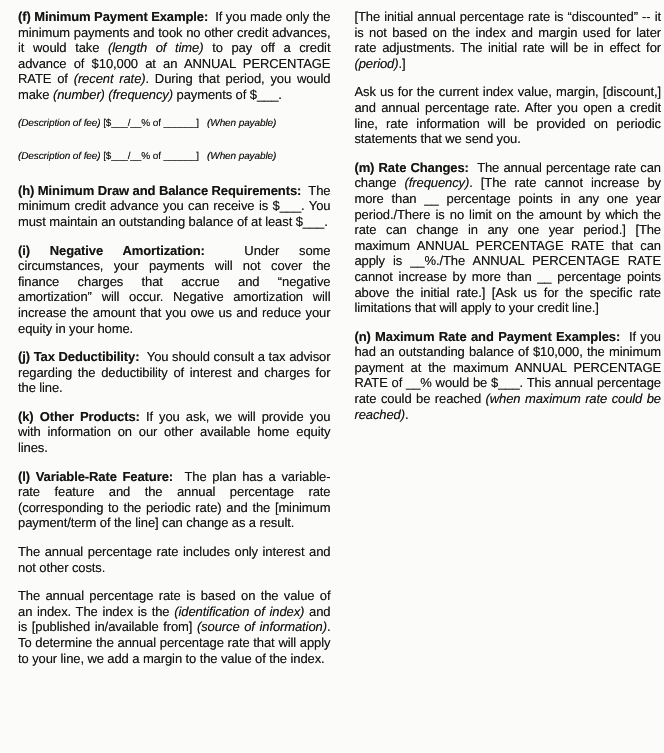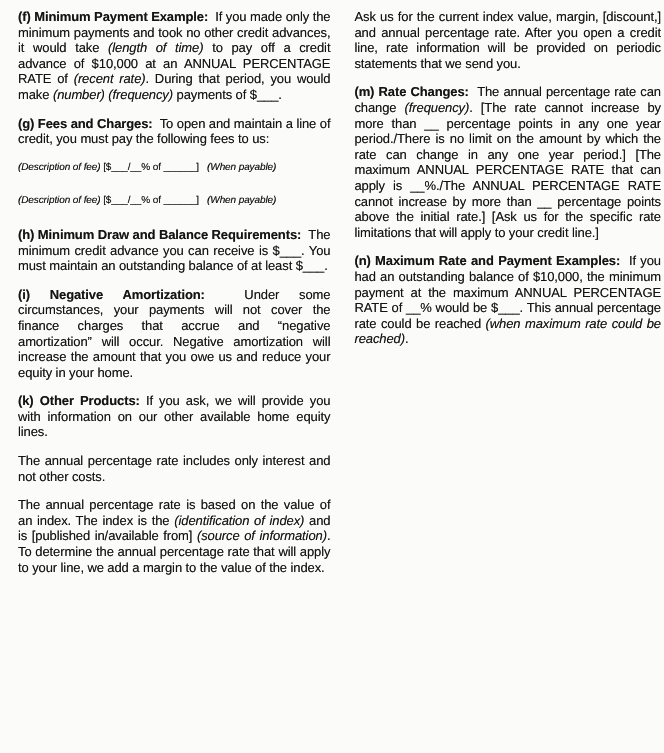--- a/index.html
+++ b/index.html
@@ -42,27 +42,29 @@
   .seg-bold   { font-weight: bold; }
   .seg-italic { font-style: italic; }
   .seg-normal { }
 </style>
 </head>
 <body>
 
 <div class="page">
   <div class="column left">
       <p class="para body"><span class="seg-bold">(f) Minimum Payment Example:&nbsp; </span><span class="seg-normal">If you made only the minimum payments and took no other credit advances, it would take </span><span class="seg-italic">(length of time)</span><span class="seg-normal"> to pay off a credit advance of $10,000 at an ANNUAL PERCENTAGE RATE of </span><span class="seg-italic">(recent rate)</span><span class="seg-normal">. During that period, you would make </span><span class="seg-italic">(number) (frequency)</span><span class="seg-normal"> payments of $___.</span></p>
-      <p class="para body"><span class="seg-bold">(g) Fees and Charges:&nbsp; </span><span class="seg-normal">To open and maintain a line of credit, you must pay the following fees to us:</span></p>
       <p class="para fee-line"><span class="seg-italic">(Description of fee)</span><span class="seg-normal"> [$___/__% of ______]&nbsp;&nbsp;&nbsp;</span><span class="seg-italic">(When payable)</span></p>
       <p class="para fee-line"><span class="seg-italic">(Description of fee)</span><span class="seg-normal"> [$___/__% of ______]&nbsp;&nbsp;&nbsp;</span><span class="seg-italic">(When payable)</span></p>
       <p class="para body"><span class="seg-bold">(h) Minimum Draw and Balance Requirements:&nbsp; </span><span class="seg-normal">The minimum credit advance you can receive is $___.  You must maintain an outstanding balance of at least $___.</span></p>
       <p class="para body"><span class="seg-bold">(i) Negative Amortization:&nbsp; </span><span class="seg-normal">Under some circumstances, your payments will not cover the finance charges that accrue and “negative amortization” will occur.  Negative amortization will increase the amount that you owe us and reduce your equity in your home.</span></p>
+      <p class="para body"><span class="seg-bold">(j) Tax Deductibility:&nbsp; </span><span class="seg-normal">You should consult a tax advisor regarding the deductibility of interest and charges for the line.</span></p>
       <p class="para body"><span class="seg-bold">(k) Other Products: </span><span class="seg-normal">If you ask, we will provide you with information on our other available home equity lines.</span></p>
+      <p class="para body"><span class="seg-bold">(l) Variable-Rate Feature:&nbsp; </span><span class="seg-normal">The plan has a variable-rate feature and the annual percentage rate (corresponding to the periodic rate) and the [minimum payment/term of the line] can change as a result.</span></p>
       <p class="para body"><span class="seg-normal">The annual percentage rate includes only interest and not other costs.</span></p>
       <p class="para body"><span class="seg-normal">The annual percentage rate is based on the value of an index. The index is the </span><span class="seg-italic">(identification of index)</span><span class="seg-normal"> and is [published in/available from] </span><span class="seg-italic">(source of information)</span><span class="seg-normal">. To determine the annual percentage rate that will apply to your line, we add a margin to the value of the index.</span></p>
     </div>
   <div class="column right">
+      <p class="para body"><span class="seg-normal">[The initial annual percentage rate is “discounted” -- it is not based on the index and margin used for later rate adjustments.  The initial rate will be in effect for </span><span class="seg-italic">(period)</span><span class="seg-normal">.]</span></p>
       <p class="para body"><span class="seg-normal">Ask us for the current index value, margin, [discount,] and annual percentage rate. After you open a credit line, rate information will be provided on periodic statements that we send you.</span></p>
       <p class="para body"><span class="seg-bold">(m) Rate Changes:&nbsp; </span><span class="seg-normal">The annual percentage rate can change </span><span class="seg-italic">(frequency)</span><span class="seg-normal">.  [The rate cannot increase by more than __ percentage points in any one year period./There is no limit on the amount by which the rate can change in any one year period.]  [The maximum ANNUAL PERCENTAGE RATE that can apply is __%./The ANNUAL PERCENTAGE RATE cannot increase by more than __ percentage points above the initial rate.] [Ask us for the specific rate limitations that will apply to your credit line.]</span></p>
       <p class="para body"><span class="seg-bold">(n) Maximum Rate and Payment Examples:&nbsp; </span><span class="seg-normal">If you had an outstanding balance of $10,000, the minimum payment at the maximum ANNUAL PERCENTAGE RATE of __% would be $___. This annual percentage rate could be reached </span><span class="seg-italic">(when maximum rate could be reached)</span><span class="seg-normal">.</span></p>
     </div>
 </div>
 
 </body></html>

